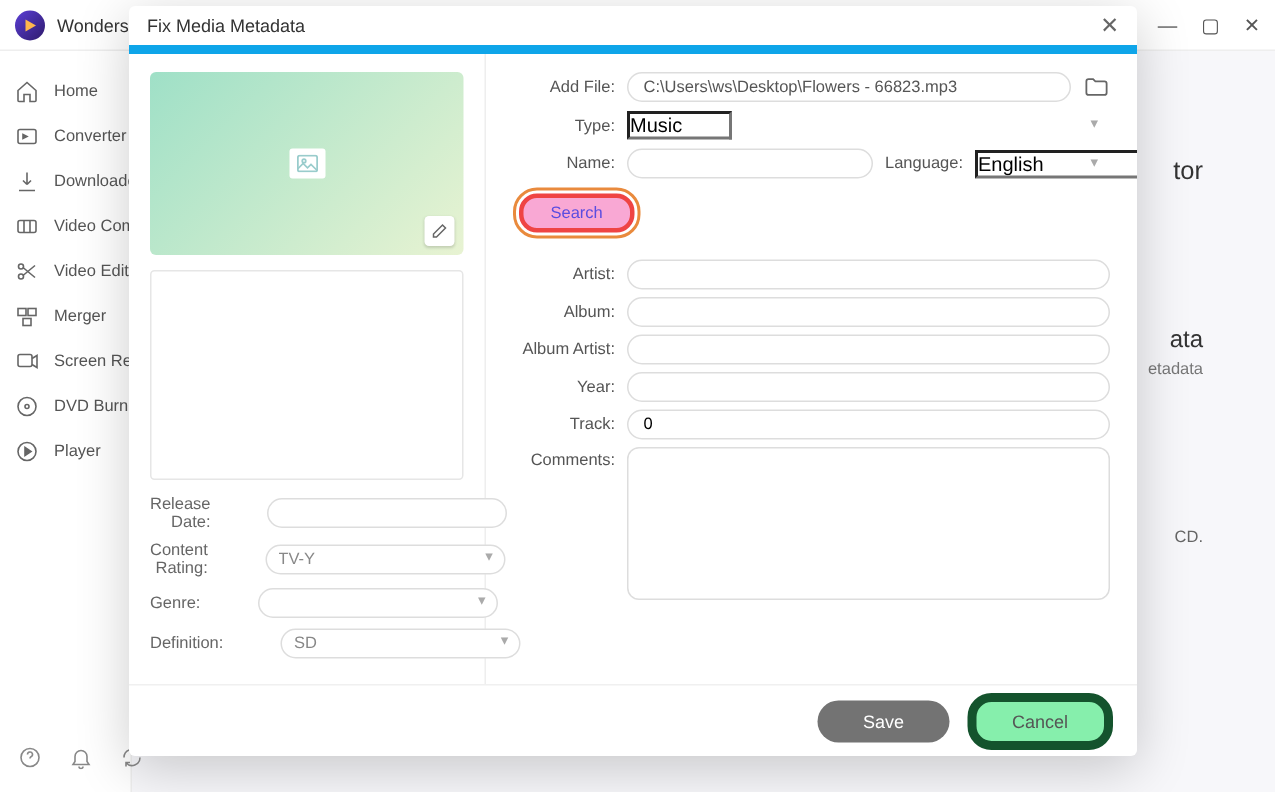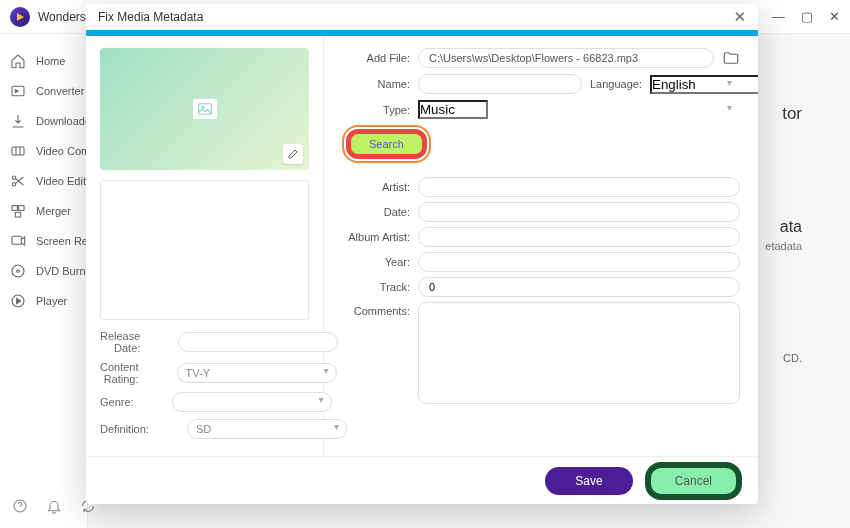--- a/index.html
+++ b/index.html
@@ -55,32 +55,32 @@
 .rrow label { width:94px; text-align:right; font-size:11px; color:#555; padding-right:8px; }
 .rrow .rinp { flex:1; height:20px; border:1px solid #ddd; border-radius:10px; font-size:11px; padding:0 10px; color:#555; }
 .addfile-row .rinp { flex:1; margin-right:8px; }
 .folder-btn { width:18px; height:18px; cursor:pointer; }
 .typewrap { width:70px; }
 .rrow .short { width:180px; }
 .langlbl { margin-left:auto; font-size:11px; color:#555; padding:0 8px; }
 .langsel { width:60px; }
 
 .search-wrap { margin:6px 0 14px 18px; }
-.search-btn { border:5px solid #ef4444; background:#bef264; color:#5a4de0; font-size:11px; padding:4px 18px; border-radius:12px; cursor:pointer; }
+.search-btn { border:3px solid #ef4444; background:#f9a8d4; color:#5a4de0; font-size:11px; padding:4px 18px; border-radius:12px; cursor:pointer; }
 .search-halo { display:inline-block; border:2px solid #e98a3d; border-radius:16px; padding:2px; }
 
 .metarow { display:flex; align-items:center; margin-bottom:5px; }
 .metarow label { width:94px; text-align:right; font-size:11px; color:#555; padding-right:8px; }
 .metarow .minp { flex:1; height:20px; border:1px solid #ddd; border-radius:10px; font-size:11px; padding:0 10px; }
 .comments { flex:1; height:102px; border:1px solid #ddd; border-radius:8px; font-size:11px; padding:6px 10px; resize:none; }
 .metarow.comments-row { align-items:flex-start; }
 .metarow.comments-row label { padding-top:3px; }
 
 .modal-foot { height:48px; border-top:1px solid #f0f0f0; display:flex; align-items:center; justify-content:flex-end; padding:0 16px; gap:12px; }
-.btn-save { background:#4c1d95; color:#fff; border:none; font-size:12px; padding:7px 30px; border-radius:16px; cursor:pointer; }
+.btn-save { background:#737373; color:#fff; border:none; font-size:12px; padding:7px 30px; border-radius:16px; cursor:pointer; }
 .btn-cancel { background:#86efac; color:#555; border:6px solid #14532d; font-size:12px; padding:6px 24px; border-radius:16px; cursor:pointer; }
 </style>
 </head>
 <body>
 
 <div class="titlebar">
   <div class="logo">
     <svg viewBox="0 0 10 10">
         <polygon points="2,1 9,5 2,9" fill="#ffb74d"></polygon>
       </svg>
@@ -244,43 +244,43 @@
       <div class="rightpane">
         <div class="rform">
           <div class="rrow addfile-row">
             <label>Add File:</label>
             <input class="rinp" value="C:\Users\ws\Desktop\Flowers - 66823.mp3" style="">
             <span class="folder-btn"><svg width="18" height="18" viewBox="0 0 24 24" fill="none" stroke="#666" stroke-width="1.6">
                   <path d="M3 7a2 2 0 0 1 2-2h4l2 2h8a2 2 0 0 1 2 2v8a2 2 0 0 1-2 2H5a2 2 0 0 1-2-2z"></path>
                 </svg></span>
           </div>
           <div class="rrow">
+            <label>Type:</label>
+            <div class="selwrap typewrap"><input class="sel" style="width: 70px;" value="Music"></div>
+          </div>
+          <div class="rrow">
             <label>Name:</label>
             <input class="rinp short" value="" style="">
             <span class="langlbl">Language:</span>
             <div class="selwrap langsel"><input class="sel" value="English" style=""></div>
-          </div>
-          <div class="rrow">
-            <label>Type:</label>
-            <div class="selwrap typewrap"><input class="sel" style="width: 70px;" value="Music"></div>
           </div>
         </div>
 
         <div class="search-wrap">
           <span class="search-halo">
             <button class="search-btn">Search</button>
           </span>
         </div>
 
         <div class="metarow">
             <label>Artist:</label>
             <input class="minp" value="" style="">
           </div>
         <div class="metarow">
-            <label>Date:</label>
+            <label>Album:</label>
             <input class="minp" value="" style="">
           </div>
         <div class="metarow">
             <label>Album Artist:</label>
             <input class="minp" value="" style="">
           </div>
         <div class="metarow">
             <label>Year:</label>
             <input class="minp" value="" style="">
           </div>

